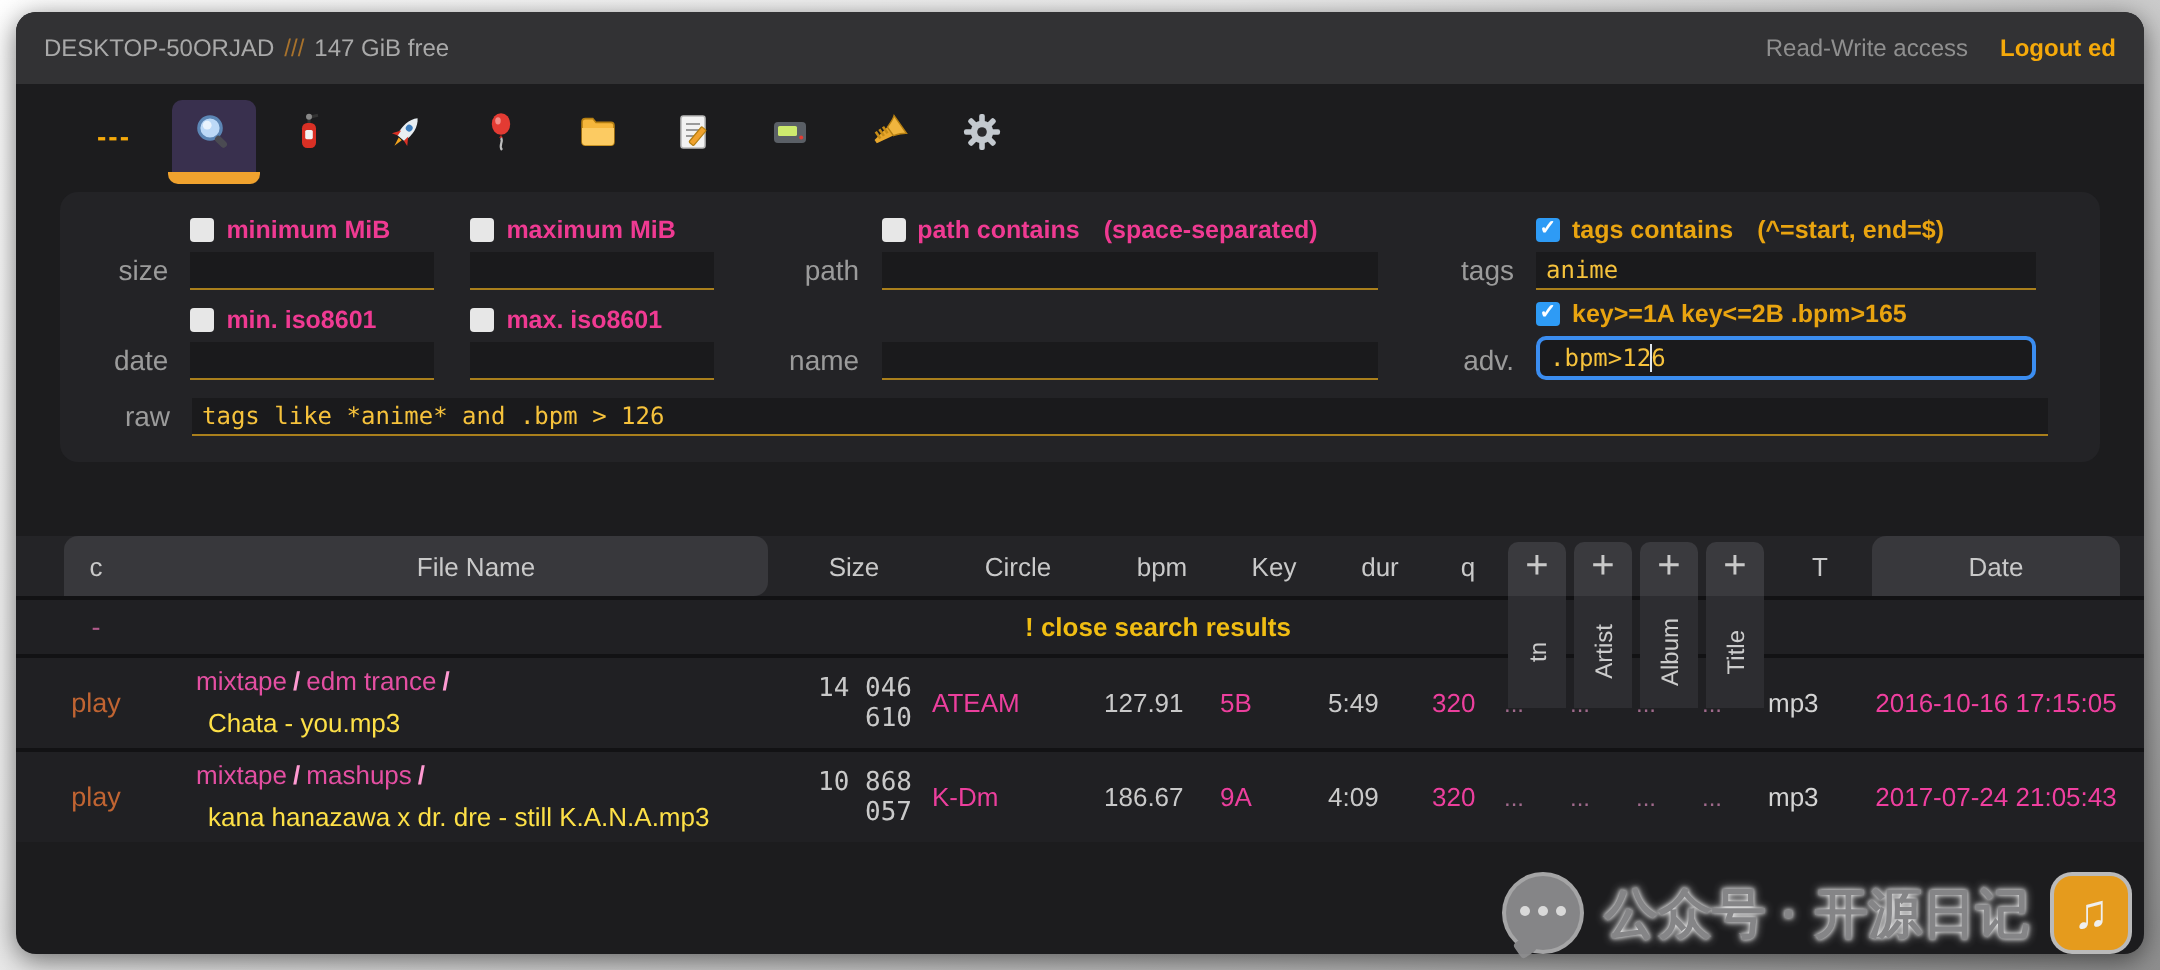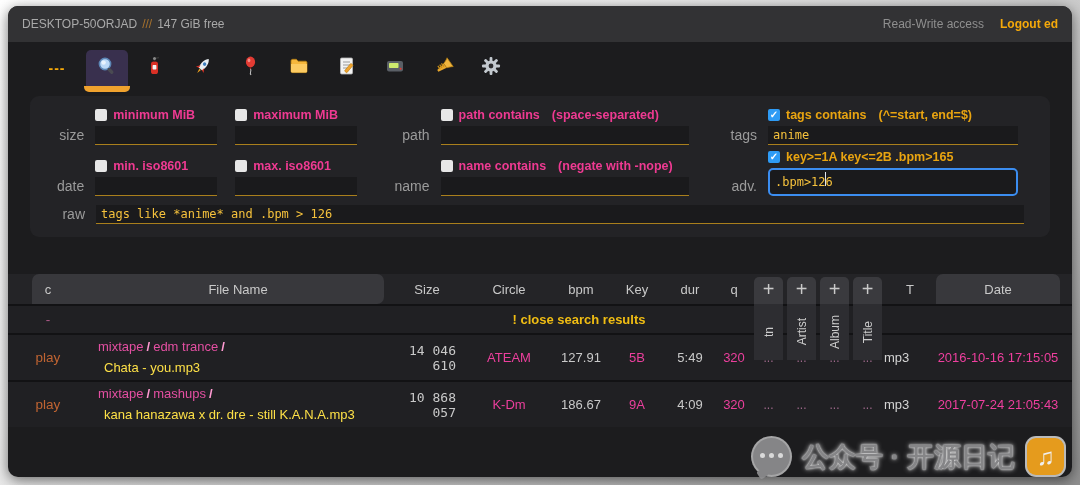--- a/index.html
+++ b/index.html
@@ -38,21 +38,21 @@
   .cap.unchecked { color:#ef3a92; }
   .cap.checked { color:#e9a410; }
   .cap .hint { font-weight:bold; margin-left:6px; }
   .cbox { width:12px; height:12px; border-radius:2px; background:#e7e7e7; display:inline-flex;
     align-items:center; justify-content:center; flex:0 0 auto; }
   .cbox.on { background:#2e9bf5; color:#fff; font-size:10px; line-height:1; }
   .tinput { background:#1a1a1c; border:none; border-bottom:1px solid #a97f1c; color:#f6c23c;
     height:19px; font-size:12px; padding:0 5px; font-family:"DejaVu Sans Mono", monospace; outline:none; }
   .w120 { width:122px; } .w246 { width:248px; } .w250 { width:250px; }
   .focuswrap { position:relative; }
-  .tinput.focused { border:2px solid #3b8df0; border-radius:5px; height:28px; }
+  .tinput.focused { border:2px solid #3b8df0; border-radius:5px; height:22px; }
   .caret { position:absolute; left:57px; top:4px; width:1px; height:14px; background:#dfe6ee; }
   .rawrow { margin-top:9px; }
   .raw-input { flex:1; margin-right:12px; }
 
   
   .table { margin-top:37px; position:relative; }
   .tgrid { display:grid; grid-template-columns:80px 300px 78px 86px 58px 54px 52px 36px 33px 33px 33px 33px 52px 124px 1fr; }
   .thead { position:relative; height:30px; background:#242427; align-items:center; color:#c9c9c9; font-size:13px; }
   .th { text-align:center; position:relative; z-index:2; cursor:pointer; }
   .tab-name { position:absolute; left:24px; top:0; width:352px; height:30px; background:#38383c;
@@ -69,21 +69,21 @@
   .row-file { height:47px; }
   .cell-c { text-align:center; color:#c06432; cursor:pointer; font-size:13.5px; }
   .cell-dash { color:#b05a8a; cursor:pointer; }
   .close-label { color:#f0bd13; font-weight:bold; padding-left:10px; cursor:pointer; grid-column:2 / 15; text-align:center; }
   .cell-name { padding-left:10px; line-height:1.55; }
   .pathseg { color:#e44fa2; cursor:pointer; }
   .slash { color:#ff9ad2; font-weight:bold; margin:0 3px; }
   .fname { color:#fde047; padding-left:6px; cursor:pointer; }
   .mono { font-family:"DejaVu Sans Mono", monospace; }
   .cell-size { text-align:right; padding-right:10px; color:#c9c9c9; }
-  .cell-mid { text-align:center; }
+  .cell-mid { }
   .pink { color:#ec3f9d; }
   .gray { color:#c9c9c9; }
   .dots { color:#a06a8c; font-size:12px; }
   .cell-t { color:#d4d4d4; }
   .cell-date { text-align:center; color:#ef3f9f; }
 
   
   .watermark { position:absolute; right:16px; bottom:10px; display:flex; align-items:center; gap:12px; z-index:9; opacity:.93; }
   .wm-chat { width:37px; height:37px; border-radius:50%; background:#8e8e90; position:relative;
     box-shadow:0 0 0 2px rgba(255,255,255,.65); }
@@ -243,25 +243,20 @@
         </div>
         <div class="field">
           <div class="cap unchecked">
             <span class="cbox"></span>
             <span>max. iso8601</span>
           </div>
           <input class="tinput w120" value="" style="">
         </div>
         <div class="flabel mid">name</div>
         <div class="field">
-          <div class="cap unchecked">
-            <span class="cbox"></span>
-            <span>name contains</span>
-            <span class="hint">(negate with -nope)</span>
-          </div>
           <input class="tinput w246" value="" style="">
         </div>
         <div class="flabel midr">adv.</div>
         <div class="field">
           <div class="cap checked">
             <span class="cbox on">✓</span>
             <span>key&gt;=1A  key&lt;=2B  .bpm&gt;165</span>
           </div>
           <div class="focuswrap">
             <input class="tinput w250 focused" value=".bpm&gt;126" style="">

